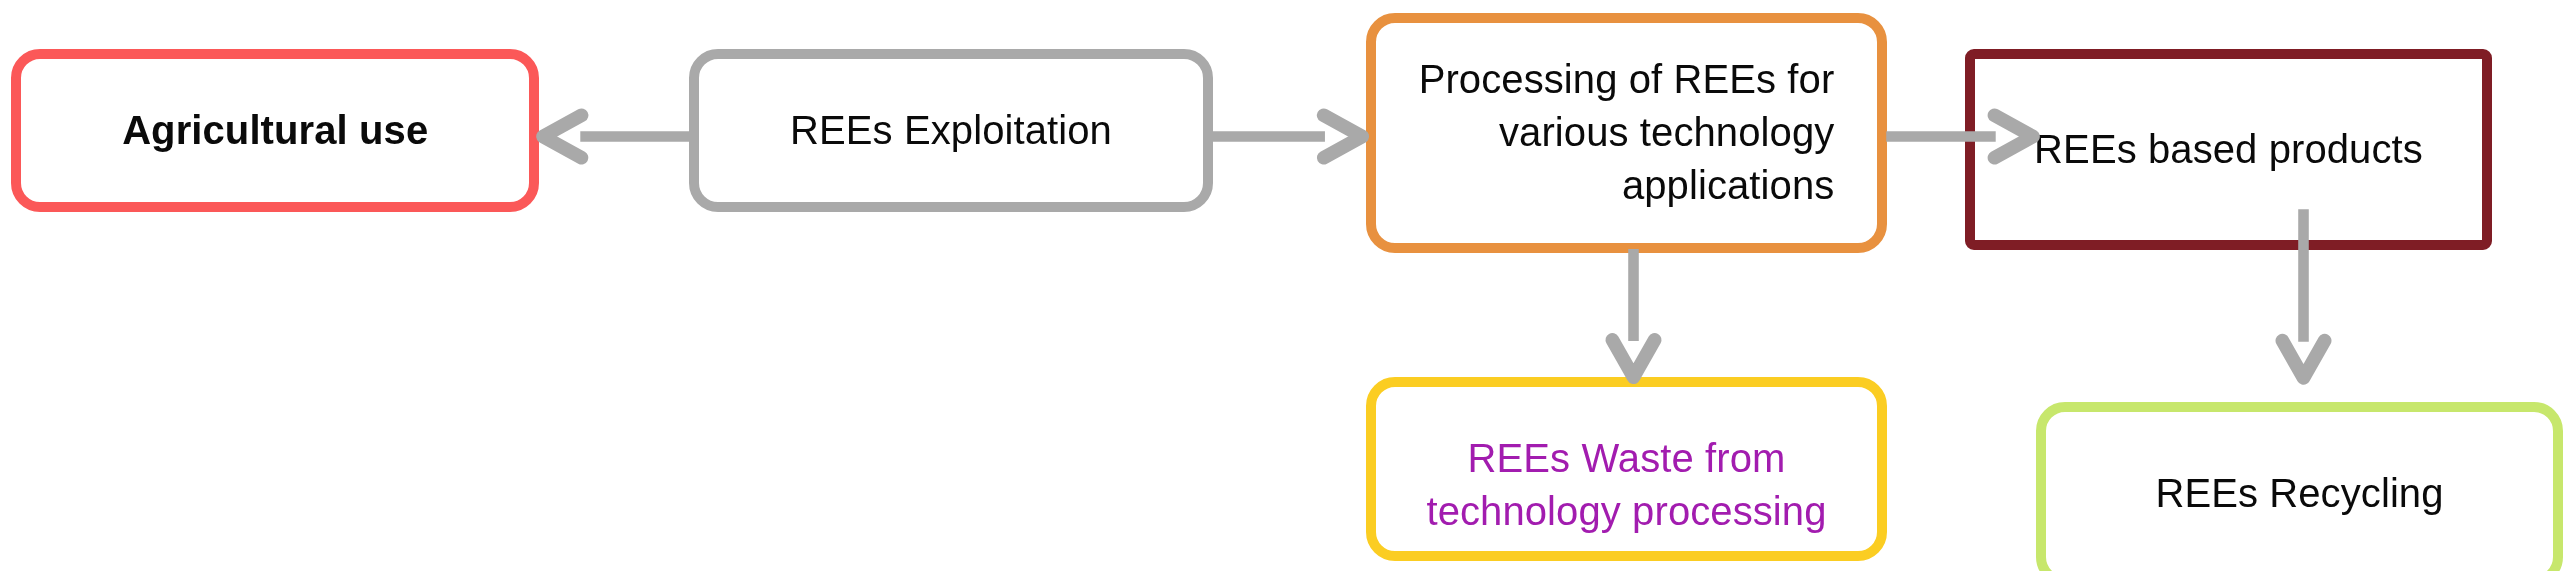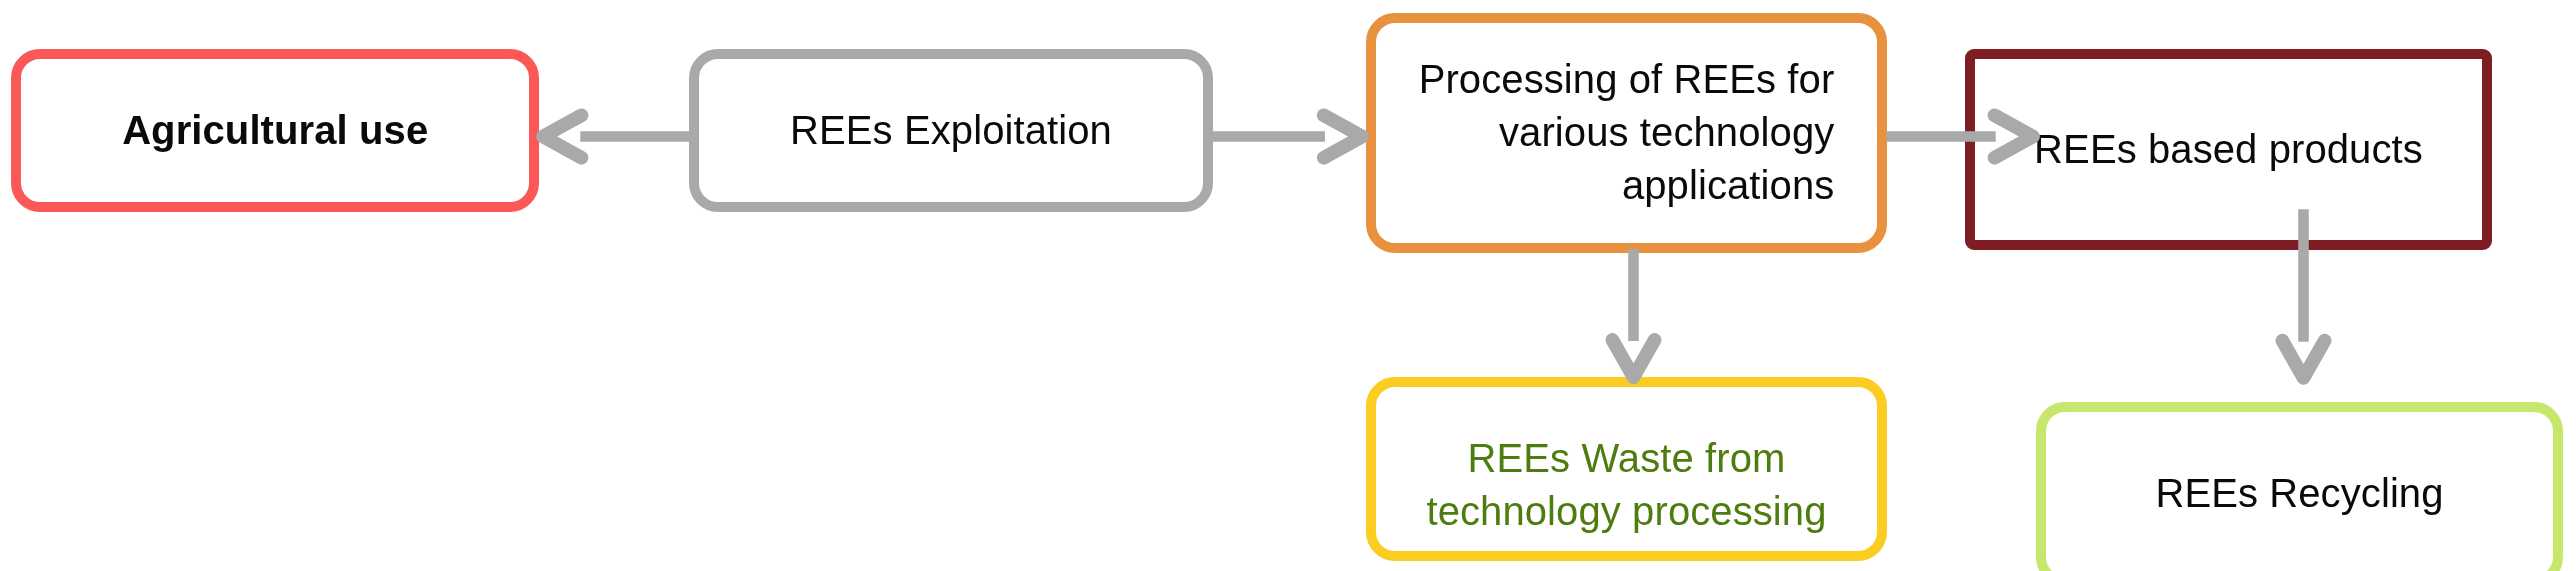--- a/index.html
+++ b/index.html
@@ -99,21 +99,21 @@
     <span class="node-label" style="color: rgb(10, 10, 10); text-align: right;">Processing of REEs for
 various technology
 applications</span>
   </div>
 
   <div class="node" id="node-rees-based-products" style="border-color: rgb(127, 29, 37); background: rgb(255, 255, 255);">
     <span class="node-label" style="color: rgb(10, 10, 10);">REEs based products</span>
   </div>
 
   <div class="node" id="node-rees-waste" style="border-color: rgb(251, 205, 34); background: rgb(255, 255, 255);">
-    <span class="node-label" style="color: #4d7c0f; margin-top: 32px;">REEs Waste from
+    <span class="node-label" style="color: #a21caf; margin-top: 32px;">REEs Waste from
 technology processing</span>
   </div>
 
   <div class="node" id="node-rees-recycling" style="border-color: rgb(199, 231, 108); background: rgb(255, 255, 255); margin-top: 25px;">
     <span class="node-label" style="color: rgb(10, 10, 10);">REEs Recycling</span>
   </div>
 
   <div class="edge" id="edge-exploitation-to-agricultural">
     <svg width="151" height="51" viewBox="0 0 242 82">
       <line x1="242" y1="41" x2="66" y2="41" stroke="#a9a9a9" stroke-width="17" stroke-linecap="butt"></line>

